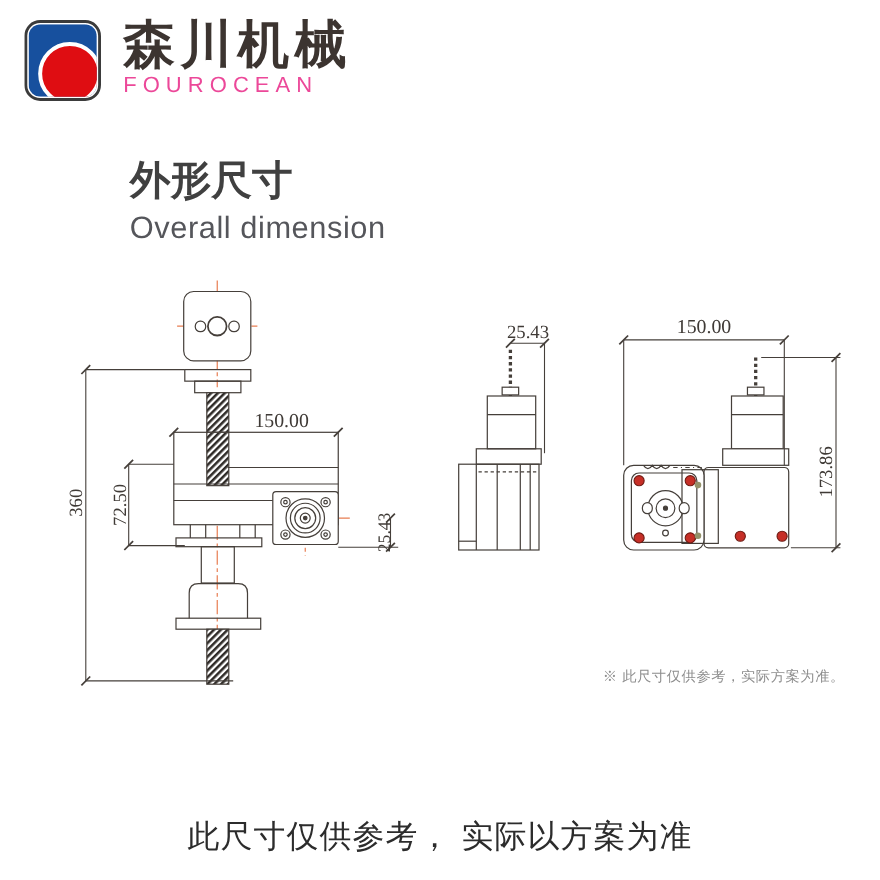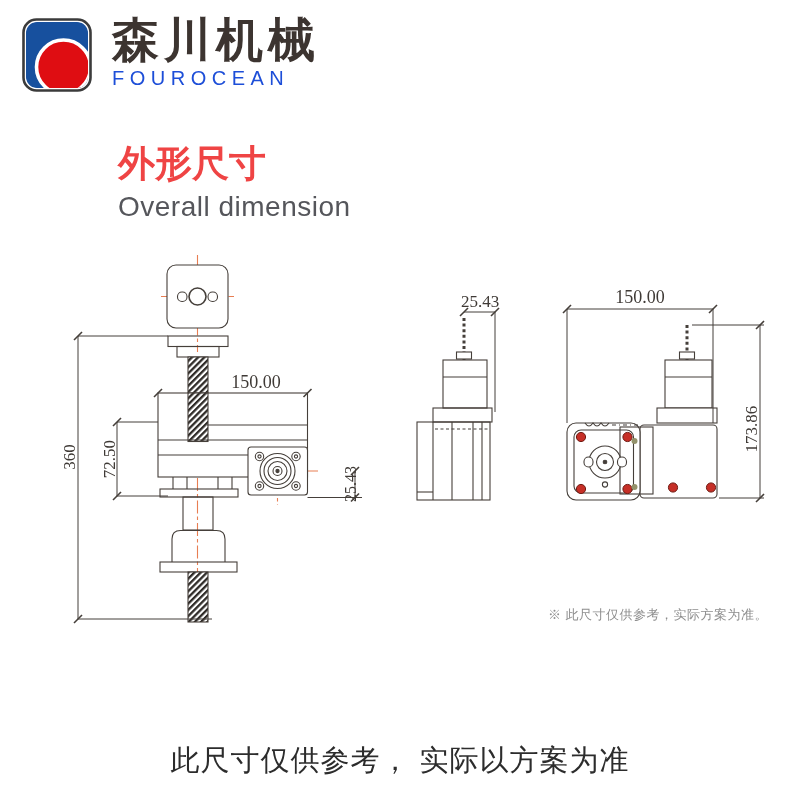--- a/index.html
+++ b/index.html
@@ -4,25 +4,25 @@
 <style>
   html,body{margin:0;padding:0;background:#fff;}
   .canvas{position:relative;width:800px;height:800px;background:#ffffff;overflow:hidden;
           font-family:"Liberation Sans", sans-serif;color:#3c3430;}
   .abs{position:absolute;}
 
   
   .logo-wrap{left:22px;top:18px;display:flex;align-items:flex-start;}
   .logo-text{position:absolute;left:112px;top:14px;}
   .logo-cjk{font-size:47px;font-weight:700;letter-spacing:5px;color:#3c3430;line-height:1.1;}
-  .logo-latin{font-size:20px;font-weight:500;letter-spacing:5.5px;color:#1d4ed8;margin-top:1px;}
+  .logo-latin{font-size:20px;font-weight:500;letter-spacing:5.5px;color:#ec4899;margin-top:1px;}
 
   
   .heading{left:118px;top:142px;}
-  .heading-title{font-size:37px;font-weight:700;color:#ef4444;line-height:1.2;margin:0;}
+  .heading-title{font-size:37px;font-weight:700;color:#404040;line-height:1.2;margin:0;}
   .heading-sub{font-size:28px;font-weight:400;color:#55565b;margin-top:5px;letter-spacing:0.5px;}
 
   
   .note{left:548px;top:606px;width:230px;font-size:13px;color:#8d8d8d;letter-spacing:0.5px;}
   .footer{left:0;top:741px;width:800px;text-align:center;font-size:29px;color:#2c2c2c;letter-spacing:1px;}
 
   .drawing-svg{position:absolute;left:0;top:0;}
   svg text{font-family:"Liberation Serif", serif;fill:#3f3a36;}
 </style>
 </head>

